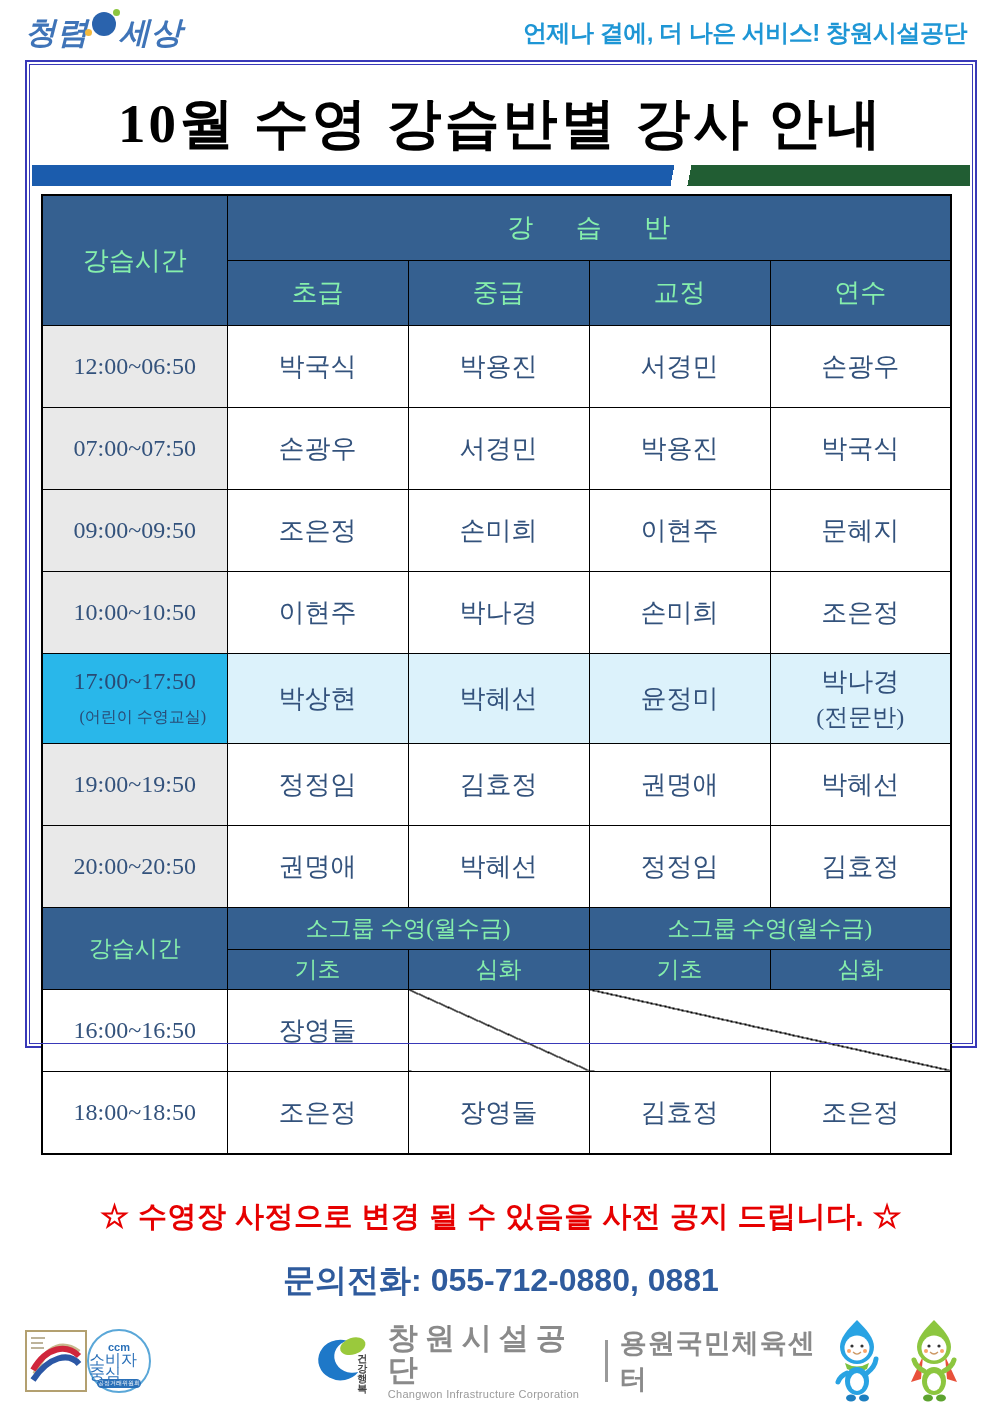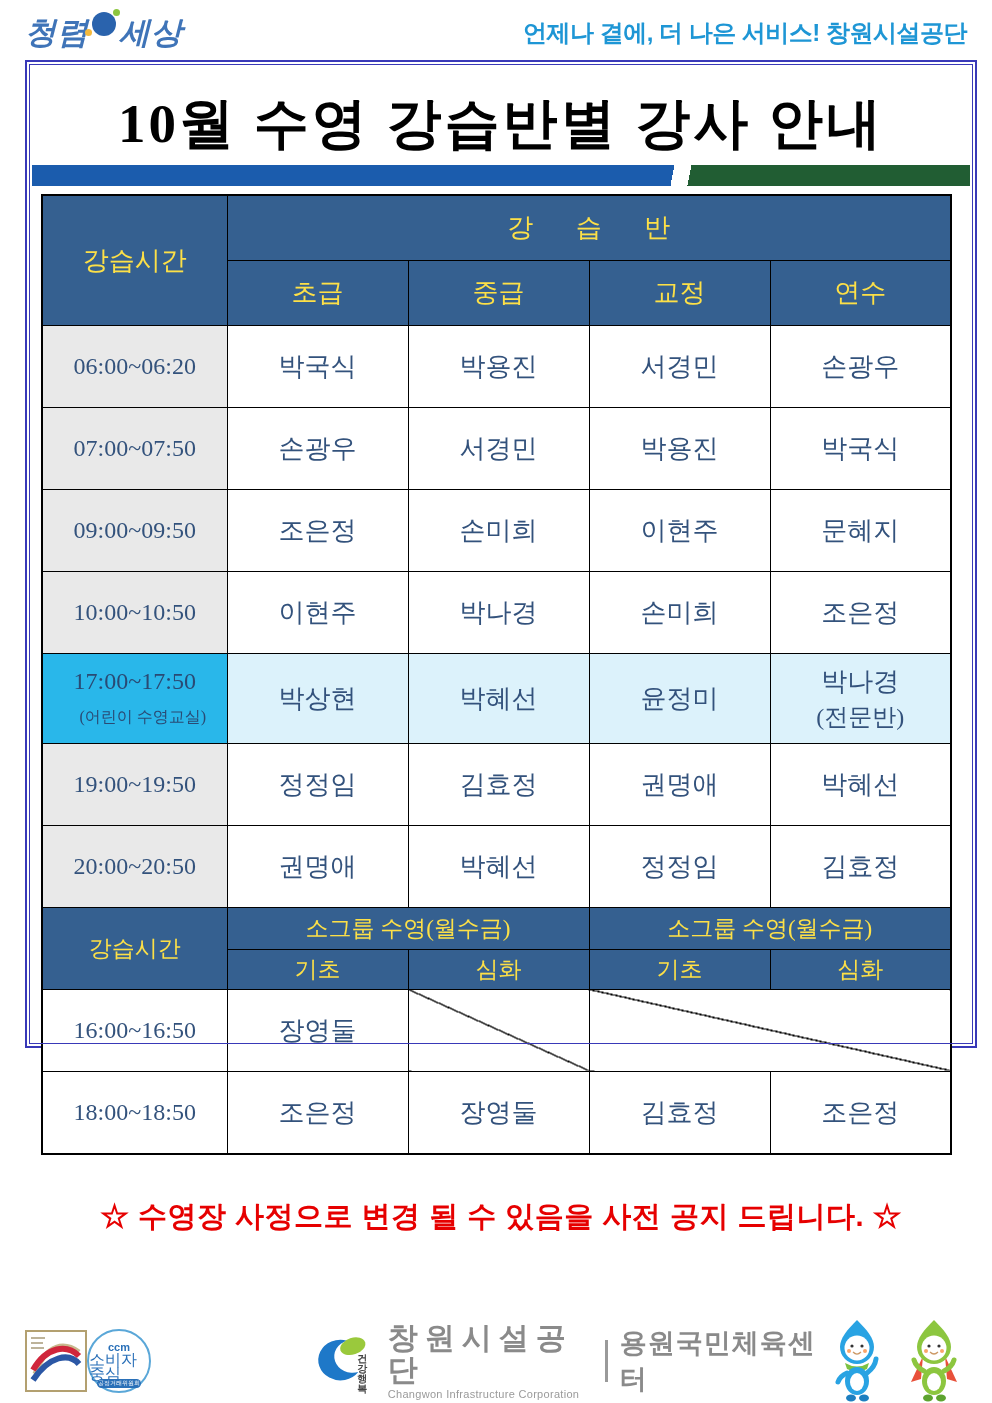--- a/index.html
+++ b/index.html
@@ -22,21 +22,21 @@
     border:2px solid #3939b8; background:#fff; }
   .main-box::before { content:''; position:absolute; inset:2px; border:1px solid #3939b8; pointer-events:none; }
   .doc-title { text-align:center; font-family:"Liberation Serif", serif; font-weight:600;
     font-size:55px; color:#000; letter-spacing:3px; padding-top:25px; height:103px; }
   .title-bar { height:21px; margin:0 5px;
     background:linear-gradient(101deg, #1b5cad 0%, #1b5cad 68.2%, #ffffff 68.2%, #ffffff 70%, #215d33 70%, #215d33 100%); }
   
   table.sched { border-collapse:collapse; margin:8px auto 0 14px; table-layout:fixed;
     width:909px; border:2px solid #000; }
   table.sched td { border:1px solid #000; text-align:center; vertical-align:middle; padding:0; }
-  .th { background:#356090; color:#fde047; font-family:"Liberation Serif", serif; font-size:26px; }
+  .th { background:#356090; color:#86efac; font-family:"Liberation Serif", serif; font-size:26px; }
   .group-h { letter-spacing:18px; text-indent:18px; }
   .th-small { font-size:23px; }
   .time { background:#e9e9e9; color:#33527c; font-family:"Liberation Serif", serif; font-size:24px; }
   .time-white { background:#fff; color:#33527c; font-family:"Liberation Serif", serif; font-size:24px; }
   .name { background:#fff; color:#33527c; font-family:"Liberation Serif", serif; font-size:26px; }
   .time-cyan { background:#29b7ea; color:#2a4a74; font-family:"Liberation Serif", serif; font-size:24px; }
   .time-note { font-size:16px; margin-top:12px;padding-left:16px; }
   .name-lt { background:#dcf2fb; }
   .cell-note { font-size:24px; margin-top:2px; }
   .diag { background-image:linear-gradient(to top right,
@@ -99,21 +99,21 @@
       <td class="th group-h" colspan="4">강 습 반</td>
     </tr>
     <tr class="rh-h2">
       <td class="th">초급</td>
       <td class="th">중급</td>
       <td class="th">교정</td>
       <td class="th">연수</td>
     </tr>
 
     <tr class="rh-b">
-      <td class="time">06:00~06:20</td>
+      <td class="time">12:00~06:50</td>
       <td class="name">박국식</td>
       <td class="name">박용진</td>
       <td class="name">서경민</td>
       <td class="name">손광우</td>
     </tr>
     <tr class="rh-b">
       <td class="time">07:00~07:50</td>
       <td class="name">손광우</td>
       <td class="name">서경민</td>
       <td class="name">박용진</td>
@@ -182,20 +182,21 @@
       <td class="time-white">18:00~18:50</td>
       <td class="name">조은정</td>
       <td class="name">장영둘</td>
       <td class="name">김효정</td>
       <td class="name">조은정</td>
     </tr>
   </tbody>
     </table>
 
   <div class="notice">☆ 수영장 사정으로 변경 될 수 있음을 사전 공지 드립니다. ☆</div>
+  <div class="phone">문의전화: 055-712-0880, 0881</div>
 </div>
 
 <div class="footer">
   <div class="cert-group">
     <svg width="62" height="62" viewBox="0 0 62 62">
       <rect x="1" y="1" width="60" height="60" fill="#fff" stroke="#b3a070" stroke-width="2"></rect>
       <rect x="6" y="7" width="14" height="2" fill="#bdb39a"></rect>
       <rect x="6" y="12" width="12" height="2" fill="#bdb39a"></rect>
       <rect x="6" y="17" width="13" height="2" fill="#bdb39a"></rect>
       <path d="M10 44 C22 12 40 12 54 22" stroke="#c8b98e" stroke-width="5" fill="none"></path>

